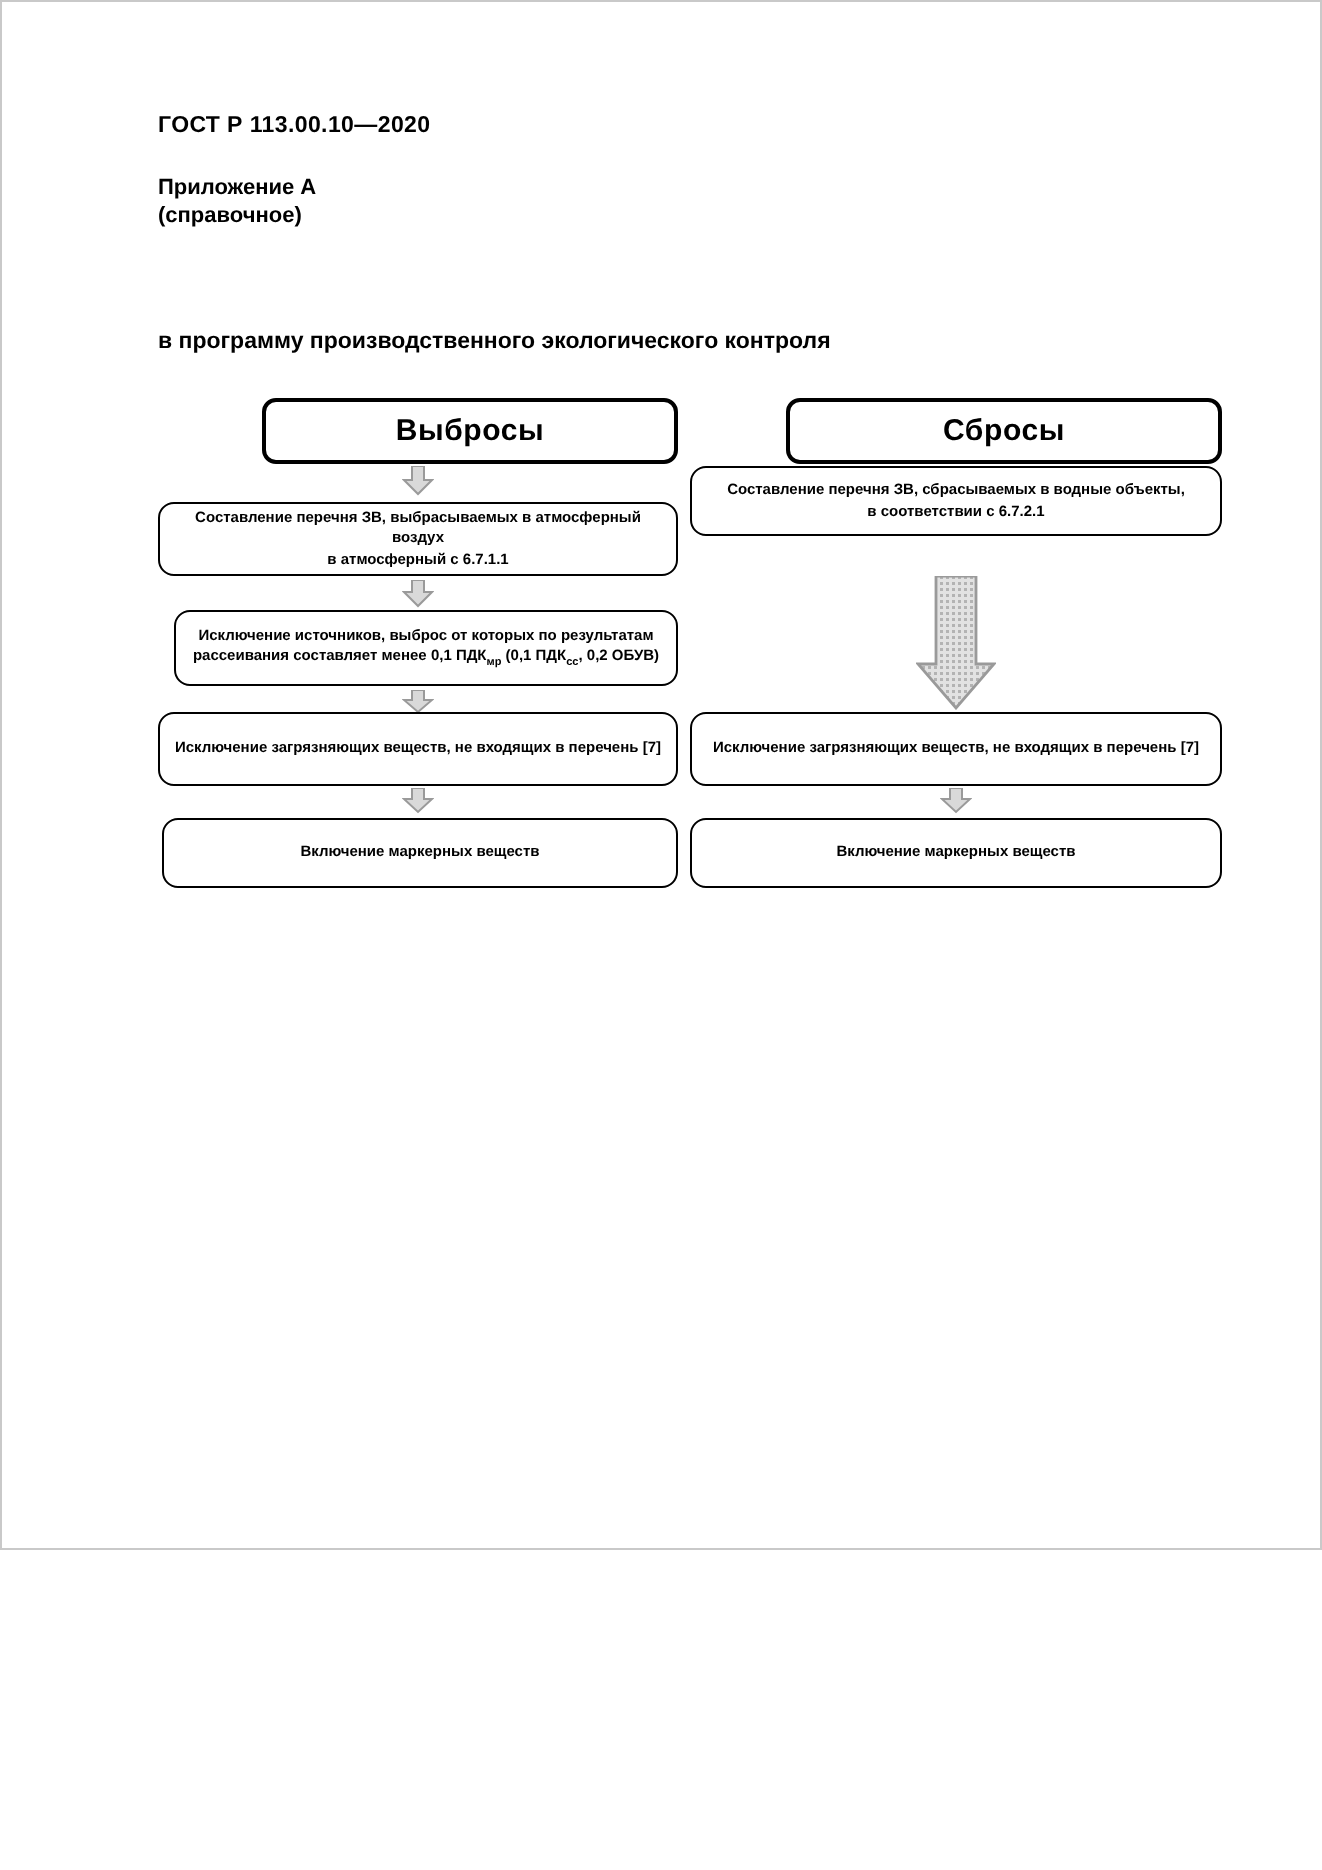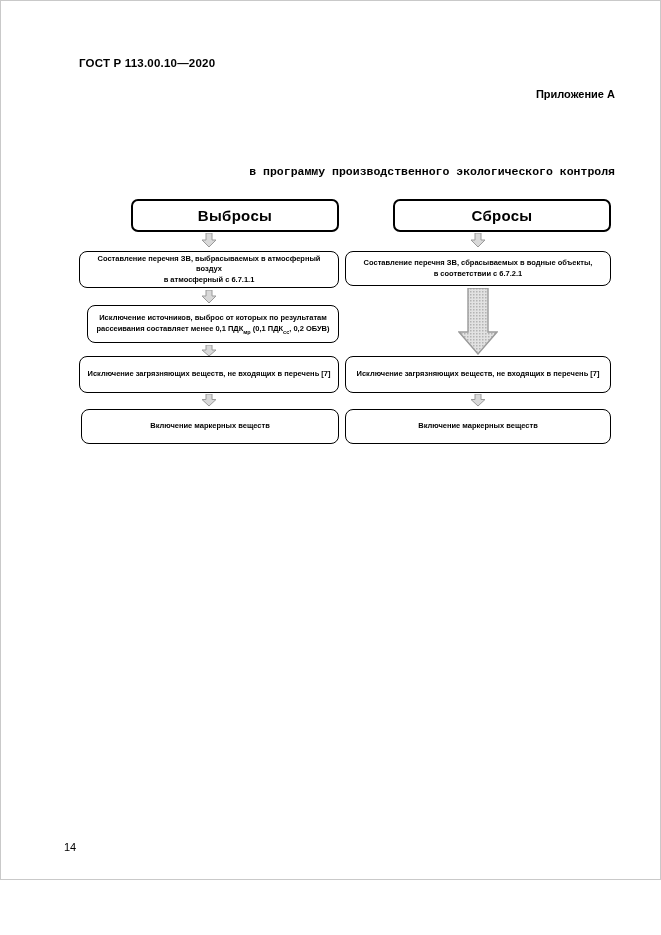--- a/index.html
+++ b/index.html
@@ -1,42 +1,42 @@
 <!DOCTYPE html>
 <html lang="ru"><head>
 <meta charset="utf-8">
 <style>
   * { margin: 0; padding: 0; box-sizing: border-box; }
   html, body { background: #ffffff; }
   body { font-family: "Liberation Sans", sans-serif; color: #000; }
   .page {
     position: relative;
     width: 661px;
-    height: 880px;
+    height: 775px;
     background: #ffffff;
     border: 1px solid #c9c9c9;
     overflow: hidden;
   }
   .doc-number {
     position: absolute;
     left: 78px; top: 56px;
     font-size: 11.5px;
     font-weight: bold;
     letter-spacing: 0.2px;
   }
   .center-block {
     position: absolute;
     left: 78px;
     width: 536px;
-    text-align: right;
+    text-align: left;
   }
   .appendix-title    { top: 87px;  font-size: 11px;   font-weight: bold; }
   .appendix-subtitle { top: 101px; font-size: 11px;   font-weight: bold; }
   .fig-title-1       { top: 150px; font-size: 11.5px; font-weight: bold; }
-  .fig-title-2       { top: 164px; font-size: 11.5px; font-weight: bold; font-family: Liberation Mono, monospace; }
+  .fig-title-2       { top: 164px; font-size: 11.5px; font-weight: bold; }
 
   .col { position: absolute; top: 0; height: 460px; }
   .col-left  { left: 78px;  width: 260px; }
   .col-right { left: 344px; width: 266px; }
 
   .box {
     position: absolute;
     left: 0; right: 0;
     border: 1.5px solid #000;
     border-radius: 8px;
@@ -74,20 +74,21 @@
   }
 </style>
 </head>
 <body>
 
 <div class="page">
 
   <div class="doc-number">ГОСТ Р 113.00.10—2020</div>
 
   <div class="center-block appendix-title">Приложение А</div>
+  <div class="center-block appendix-subtitle">(справочное)</div>
 
   <div class="center-block fig-title-2">в программу производственного экологического контроля</div>
 
   <div class="col col-left">
     <div class="box box--header" style="top:198px; height:33px; left:4px;">Выбросы</div>
 
     <span class="arrow" style="top:232px; left:0; right:0;">
       <svg width="16" height="15" viewBox="0 0 16 15">
         <polygon points="5,0 11,0 11,7 15,7 8,14 1,7 5,7" fill="#d9d9d9" stroke="#9a9a9a" stroke-width="1"></polygon>
       </svg>
@@ -129,21 +130,21 @@
 
   <div class="col col-right">
     <div class="box box--header" style="top:198px; height:33px;">Сбросы</div>
 
     <span class="arrow" style="top:232px; left:0; right:0;">
       <svg width="16" height="15" viewBox="0 0 16 15">
         <polygon points="5,0 11,0 11,7 15,7 8,14 1,7 5,7" fill="#d9d9d9" stroke="#9a9a9a" stroke-width="1"></polygon>
       </svg>
     </span>
 
-    <div class="box" style="top:250px; height:35px;justify-content:center;">
+    <div class="box" style="top:232px; height:35px;justify-content:center;">
       <div>
         <span>Составление перечня ЗВ, сбрасываемых в водные объекты,</span><br>
         <span>в соответствии с 6.7.2.1</span>
       </div>
     </div>
 
     <span class="arrow" style="top:287px; left:0; right:0;">
       <svg width="40" height="67" viewBox="0 0 40 67">
         <defs>
           <pattern id="arrow-dots" width="3" height="3" patternUnits="userSpaceOnUse">

